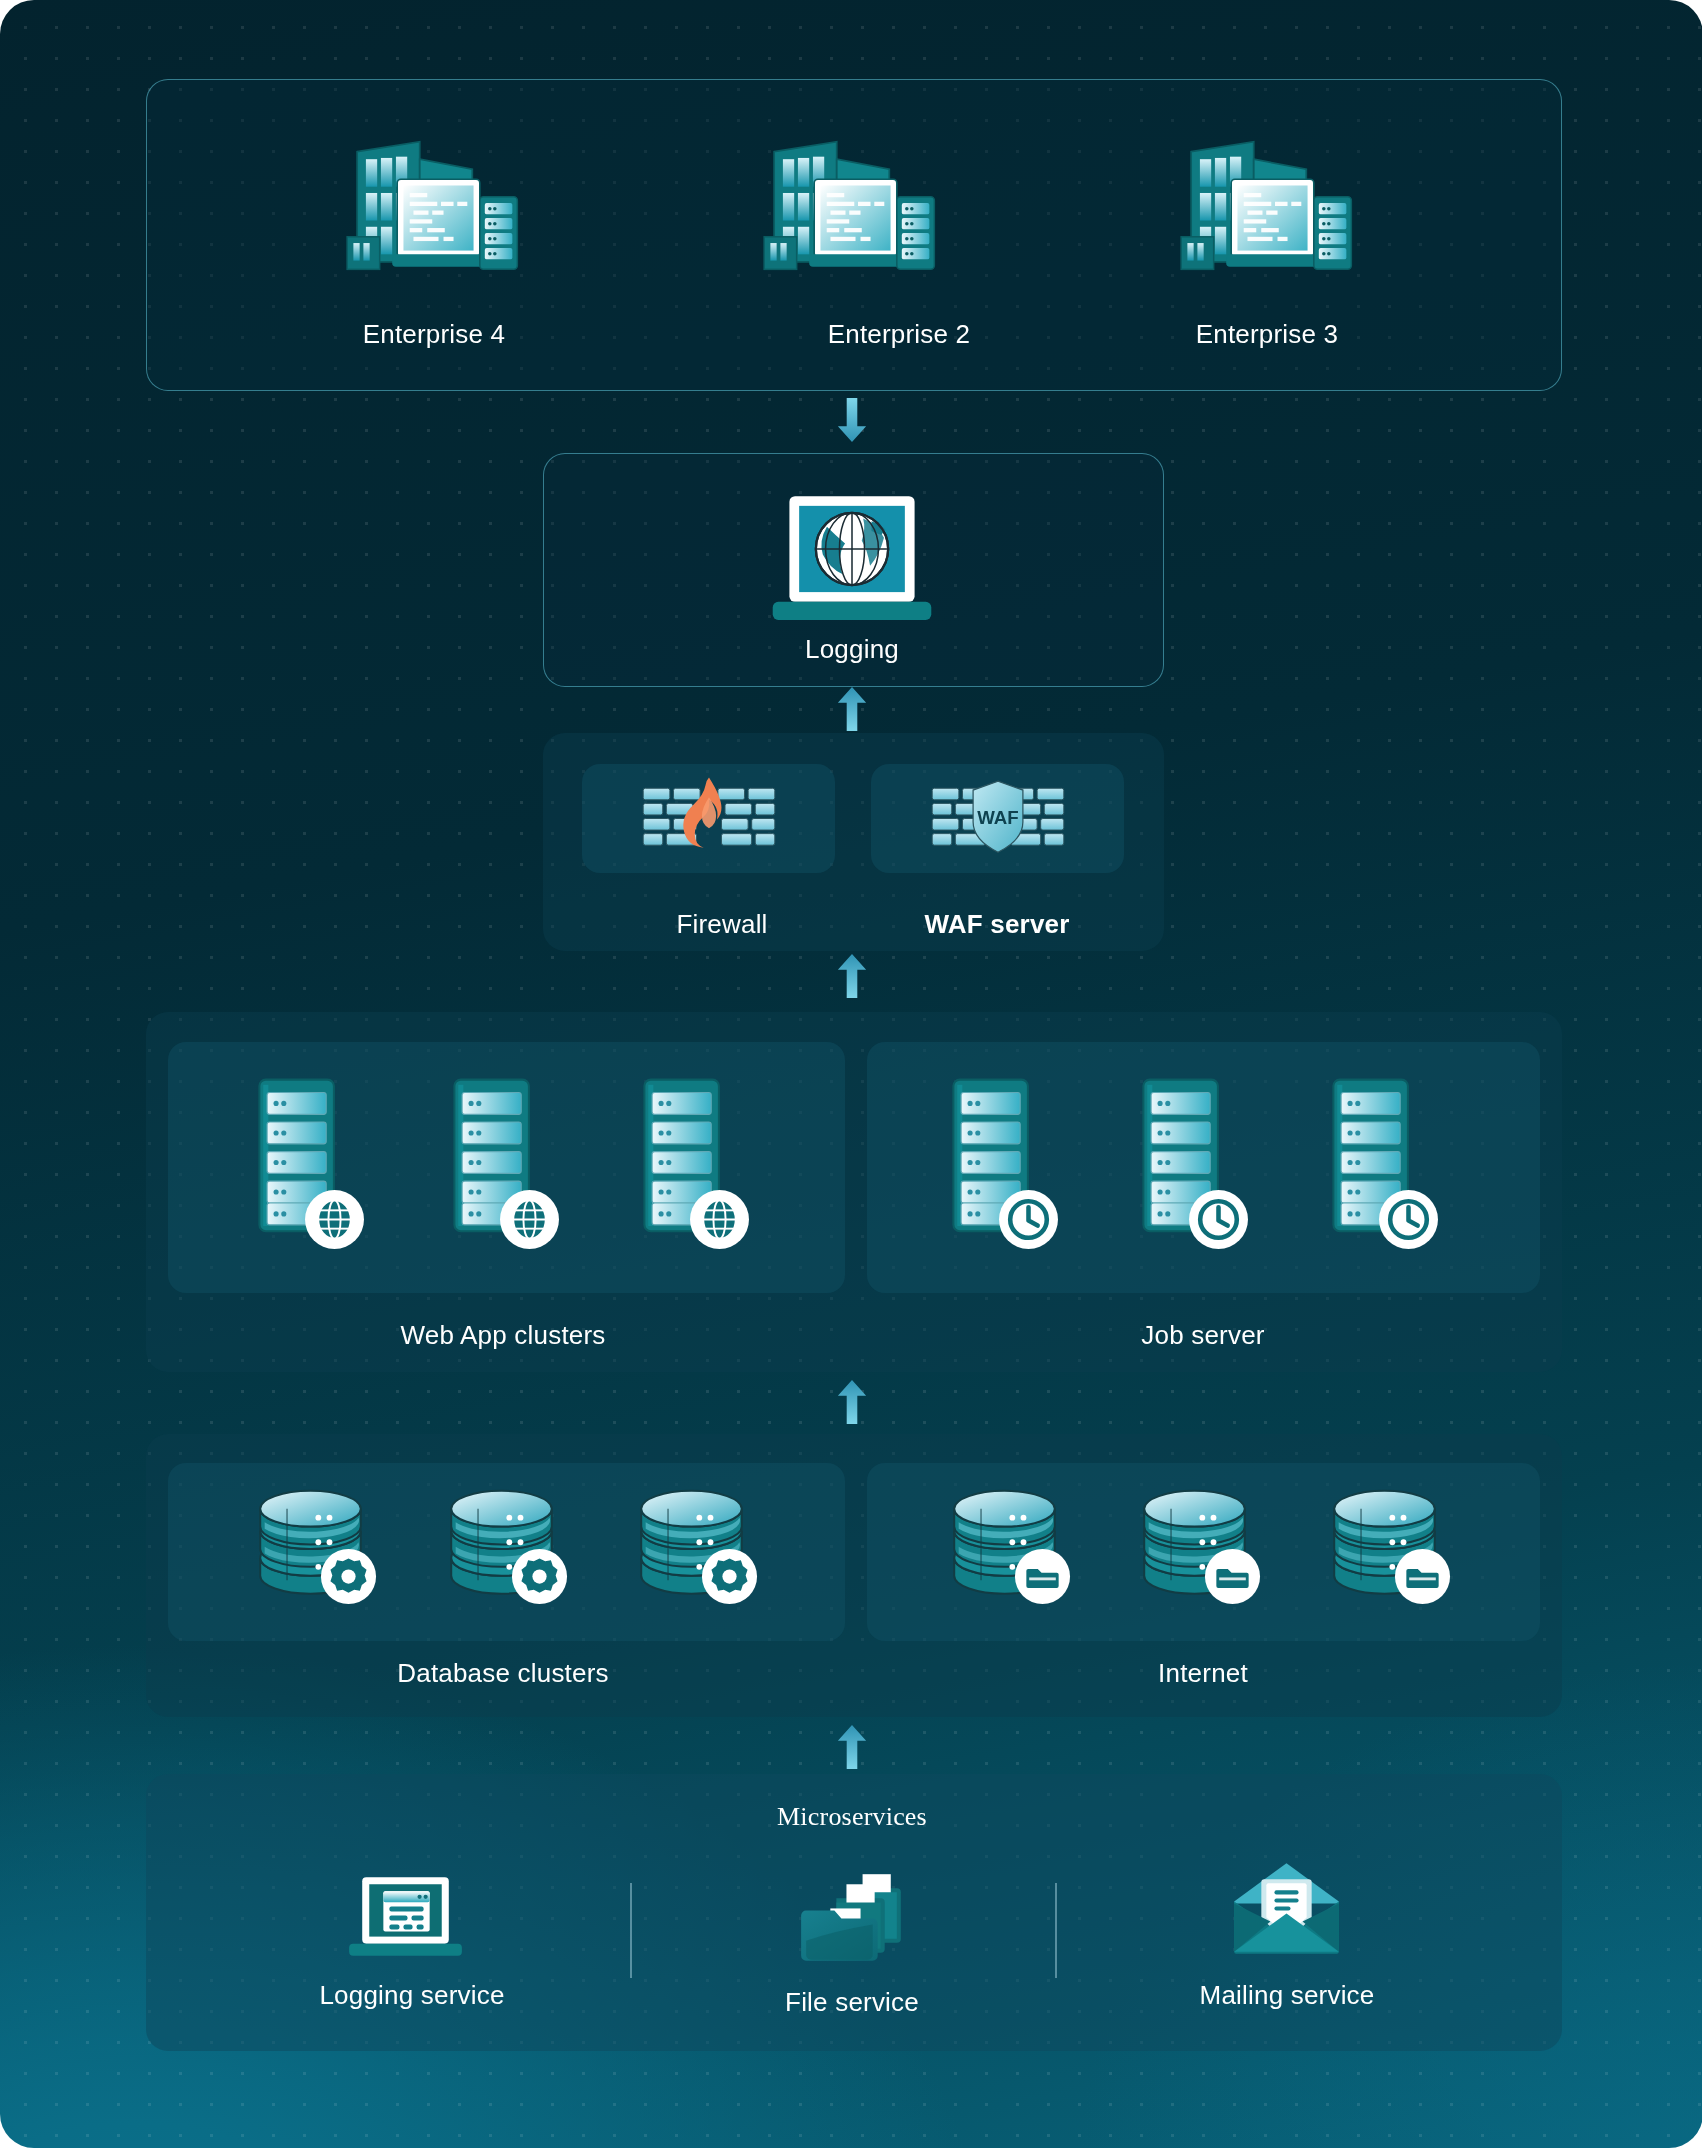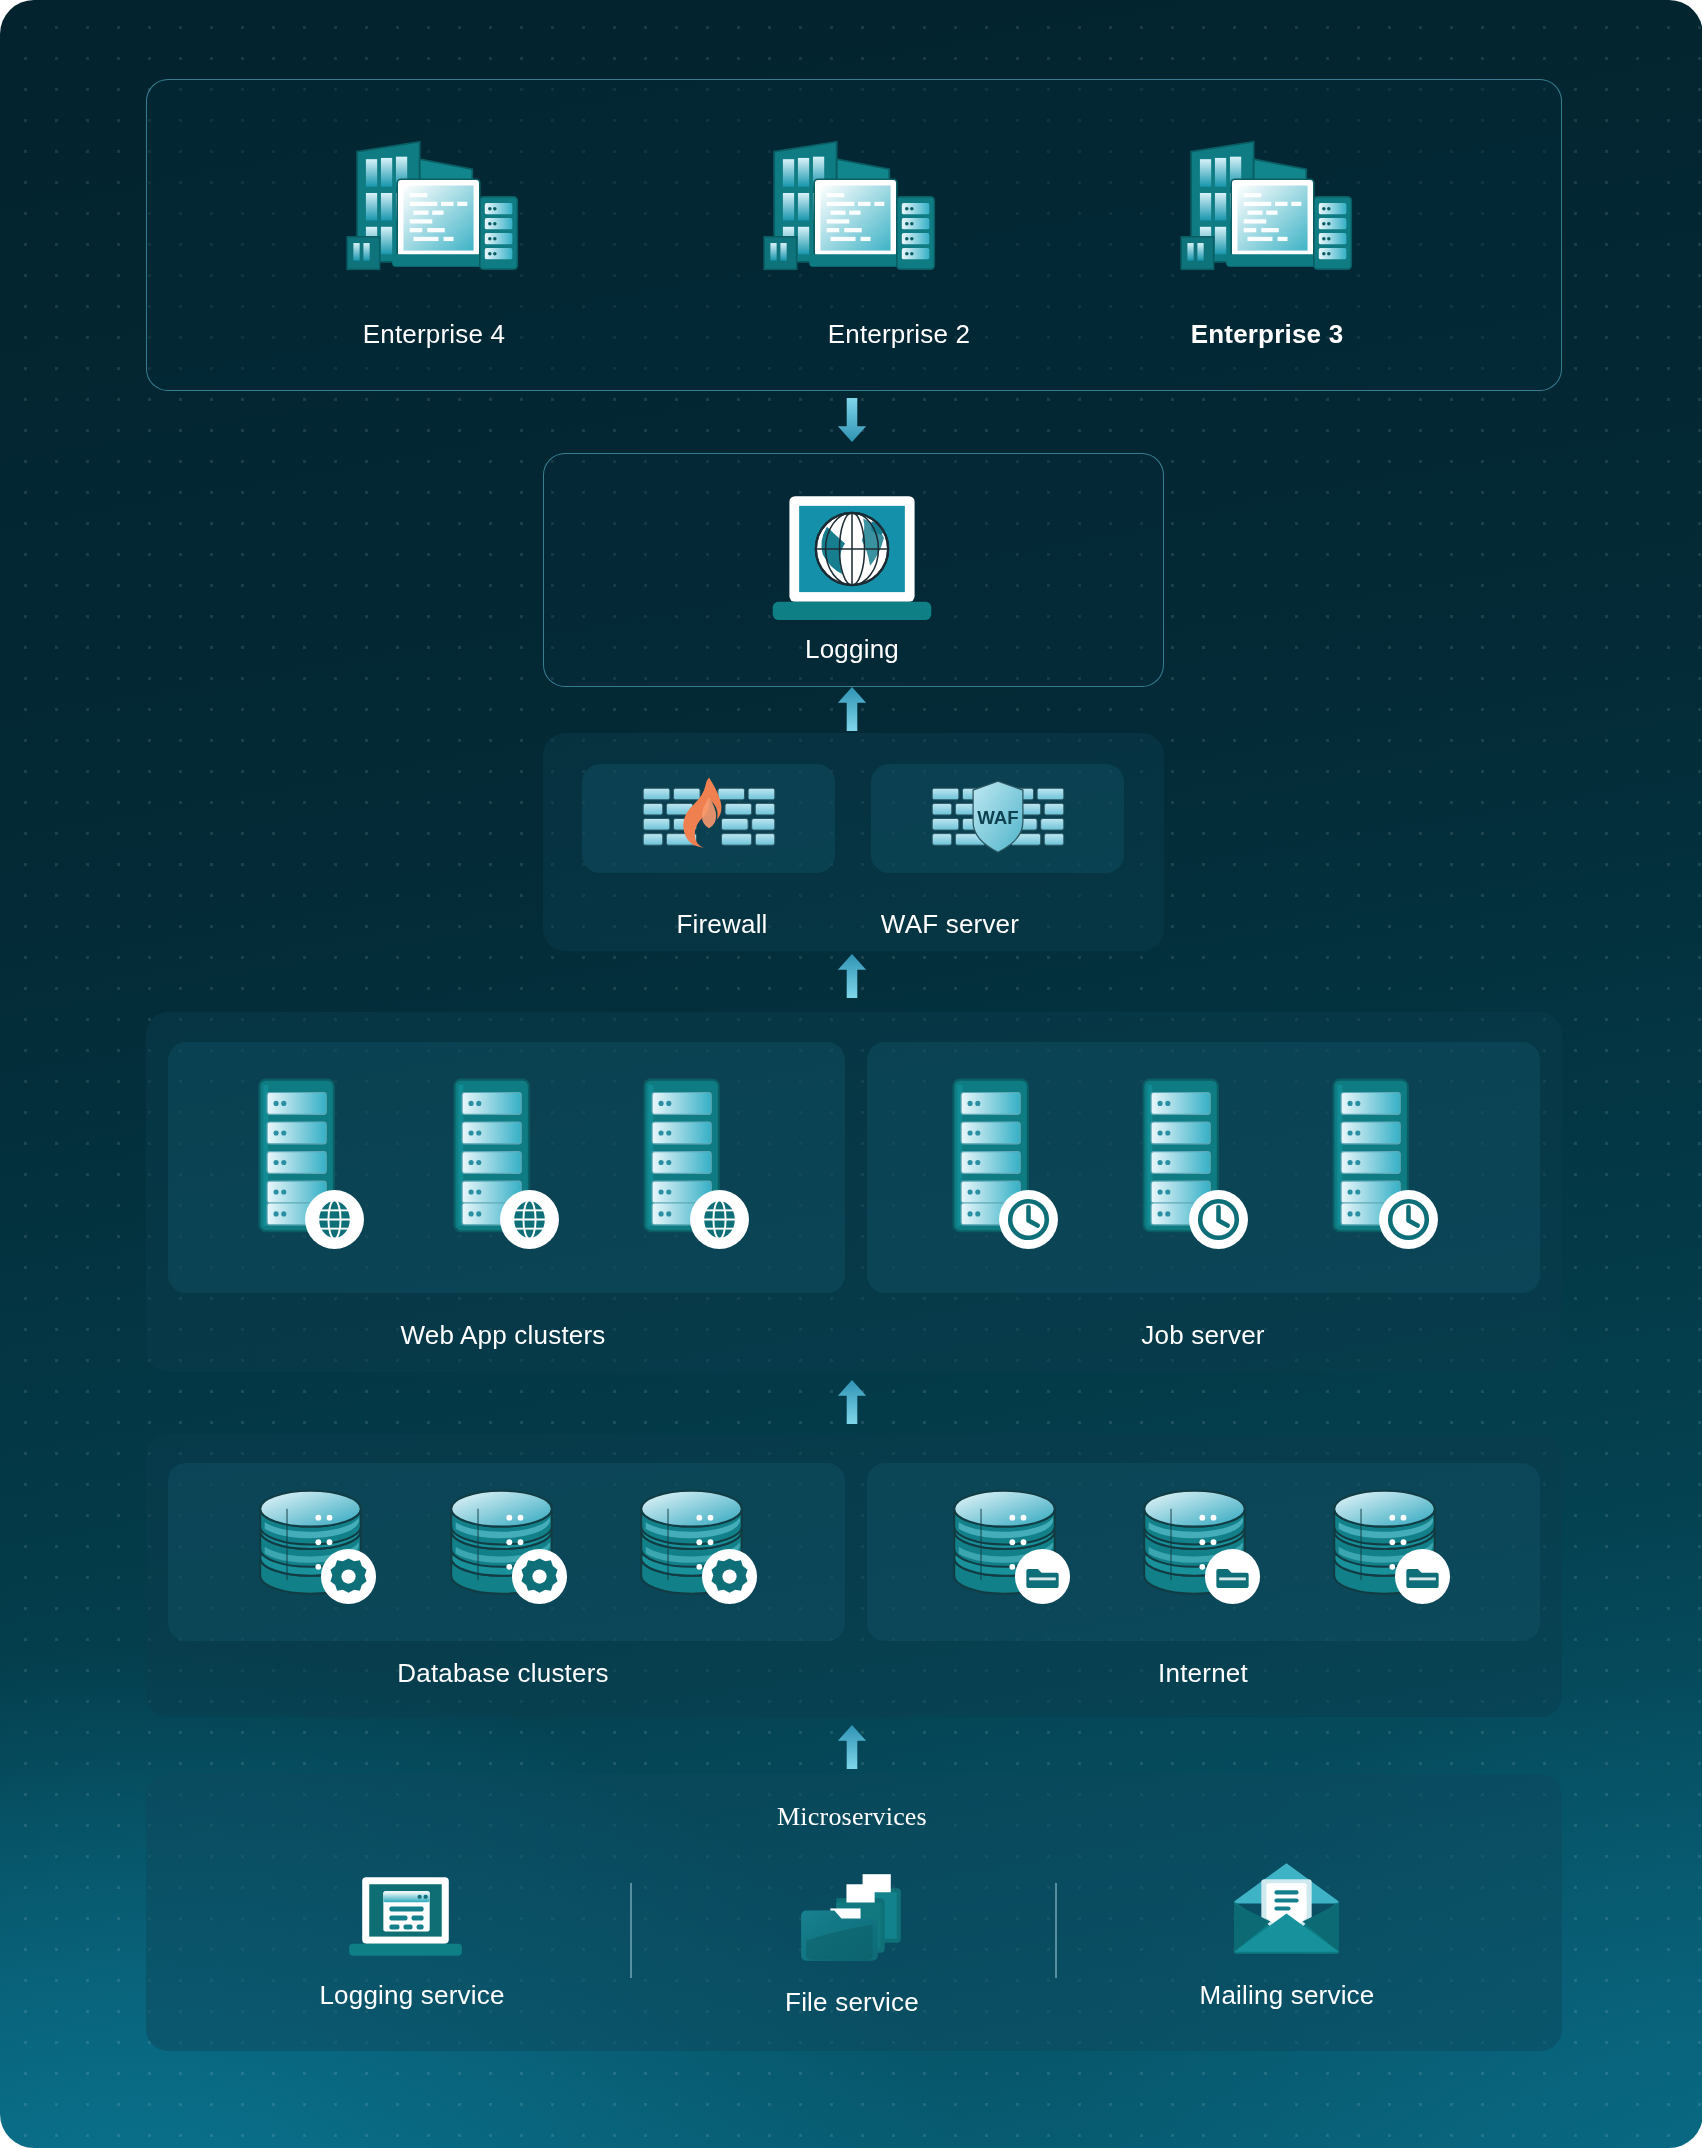--- a/index.html
+++ b/index.html
@@ -406,21 +406,21 @@
         <use href="#icon-enterprise" width="190" height="170"></use>
       </svg>
   </div>
   <div class="label" style="left:851px; top:319px;margin-left:48px;">Enterprise 2</div>
 
   <div class="node" style="left:1176px; top:119px; width:188px; height:168px;">
     <svg width="188" height="168" viewBox="0 0 190 170">
         <use href="#icon-enterprise" width="190" height="170"></use>
       </svg>
   </div>
-  <div class="label" style="left:1267px; top:319px;font-weight:bold;">Enterprise 3</div>
+  <div class="label" style="left:1267px; top:319px;">Enterprise 3</div>
 
   <div class="arrow" style="left:852px; top:396px;">
     <svg width="30" height="48" viewBox="0 0 30 48">
         <use href="#arrow-down" width="30" height="48"></use>
       </svg>
   </div>
 
   <div class="panel panel-outline" style="left:543px; top:453px; width:621px; height:234px; background:rgba(5,44,58,0.30);">
   </div>
   <div class="node" style="left:760px; top:485px; width:184px; height:153px;">
@@ -447,21 +447,21 @@
   </div>
   <div class="label" style="left:705px; top:909px;margin-left:17px;">Firewall</div>
 
   <div class="subpanel" style="left:871px; top:764px; width:253px; height:109px;">
   </div>
   <div class="node" style="left:915px; top:774px; width:166px; height:89px;">
     <svg width="166" height="89" viewBox="0 0 168 90">
         <use href="#icon-waf" width="168" height="90"></use>
       </svg>
   </div>
-  <div class="label" style="left:950px; top:909px;">WAF server</div>
+  <div class="label" style="left:997px; top:909px;font-weight:bold;">WAF server</div>
 
   <div class="arrow" style="left:852px; top:952px;">
     <svg width="30" height="48" viewBox="0 0 30 48">
         <use href="#arrow-up" width="30" height="48"></use>
       </svg>
   </div>
 
   <div class="panel panel-fill" style="left:146px; top:1012px; width:1416px; height:360px;">
   </div>
 

